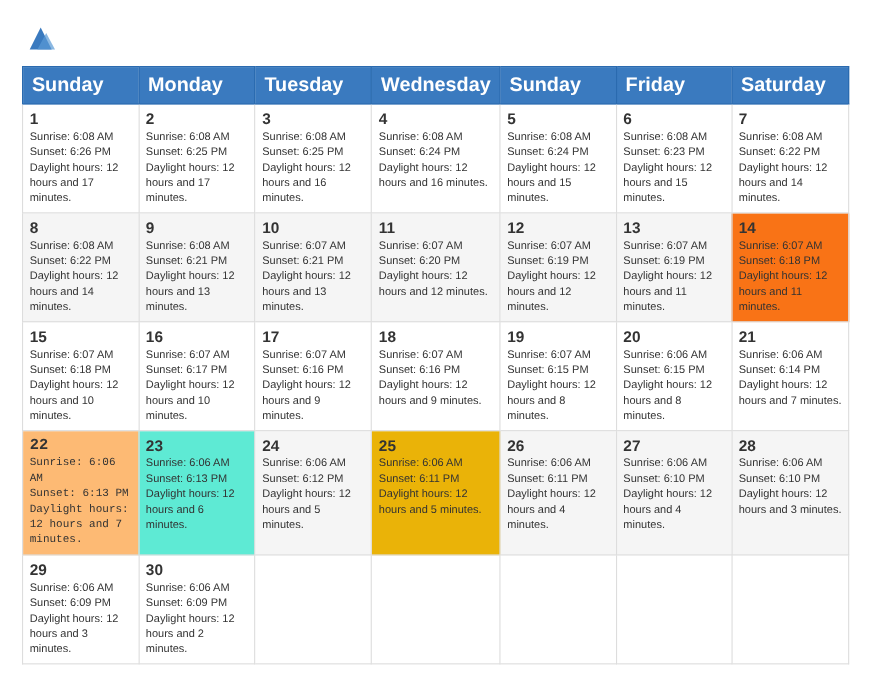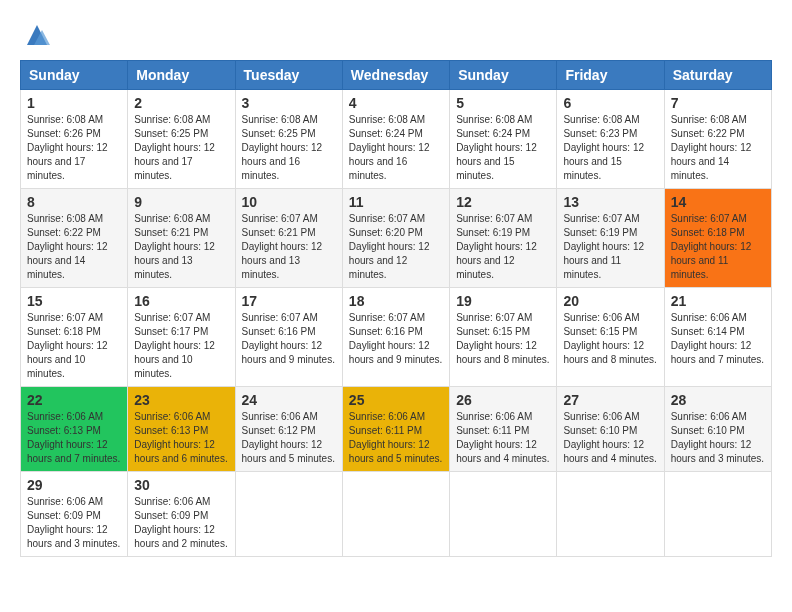--- a/index.html
+++ b/index.html
@@ -49,21 +49,21 @@
     }
     .calendar-table {
       width: 100%;
       border-collapse: collapse;
     }
     .calendar-table th {
       background-color: #3a7abf;
       color: white;
       text-align: left;
       padding: 6px 8px;
-      font-size: 14px;
+      font-size: 18px;
       font-weight: bold;
       border: 1px solid #2a6aaf;
     }
     .calendar-table td {
       border: 1px solid #ddd;
       vertical-align: top;
       padding: 5px 6px;
       width: 14.28%;
       min-height: 80px;
       font-size: 11px;
@@ -203,25 +203,25 @@
         <td>
           <span class="day-number">20</span>
           <div class="day-info">Sunrise: 6:06 AM<br>Sunset: 6:15 PM<br>Daylight hours: 12 hours and 8 minutes.</div>
         </td>
         <td>
           <span class="day-number">21</span>
           <div class="day-info">Sunrise: 6:06 AM<br>Sunset: 6:14 PM<br>Daylight hours: 12 hours and 7 minutes.</div>
         </td>
       </tr>
       <tr>
-        <td style="background-color: #22c55e;">
+        <td style="background-color: #fdba74; font-family: Liberation Mono, monospace;">
           <span class="day-number">22</span>
           <div class="day-info">Sunrise: 6:06 AM<br>Sunset: 6:13 PM<br>Daylight hours: 12 hours and 7 minutes.</div>
         </td>
-        <td style="background-color: #eab308;">
+        <td style="background-color: #5eead4;">
           <span class="day-number">23</span>
           <div class="day-info">Sunrise: 6:06 AM<br>Sunset: 6:13 PM<br>Daylight hours: 12 hours and 6 minutes.</div>
         </td>
         <td style="background-color: rgb(245, 245, 245); margin-left: 28px;">
           <span class="day-number">24</span>
           <div class="day-info">Sunrise: 6:06 AM<br>Sunset: 6:12 PM<br>Daylight hours: 12 hours and 5 minutes.</div>
         </td>
         <td style="background-color: #eab308;">
           <span class="day-number">25</span>
           <div class="day-info">Sunrise: 6:06 AM<br>Sunset: 6:11 PM<br>Daylight hours: 12 hours and 5 minutes.</div>

